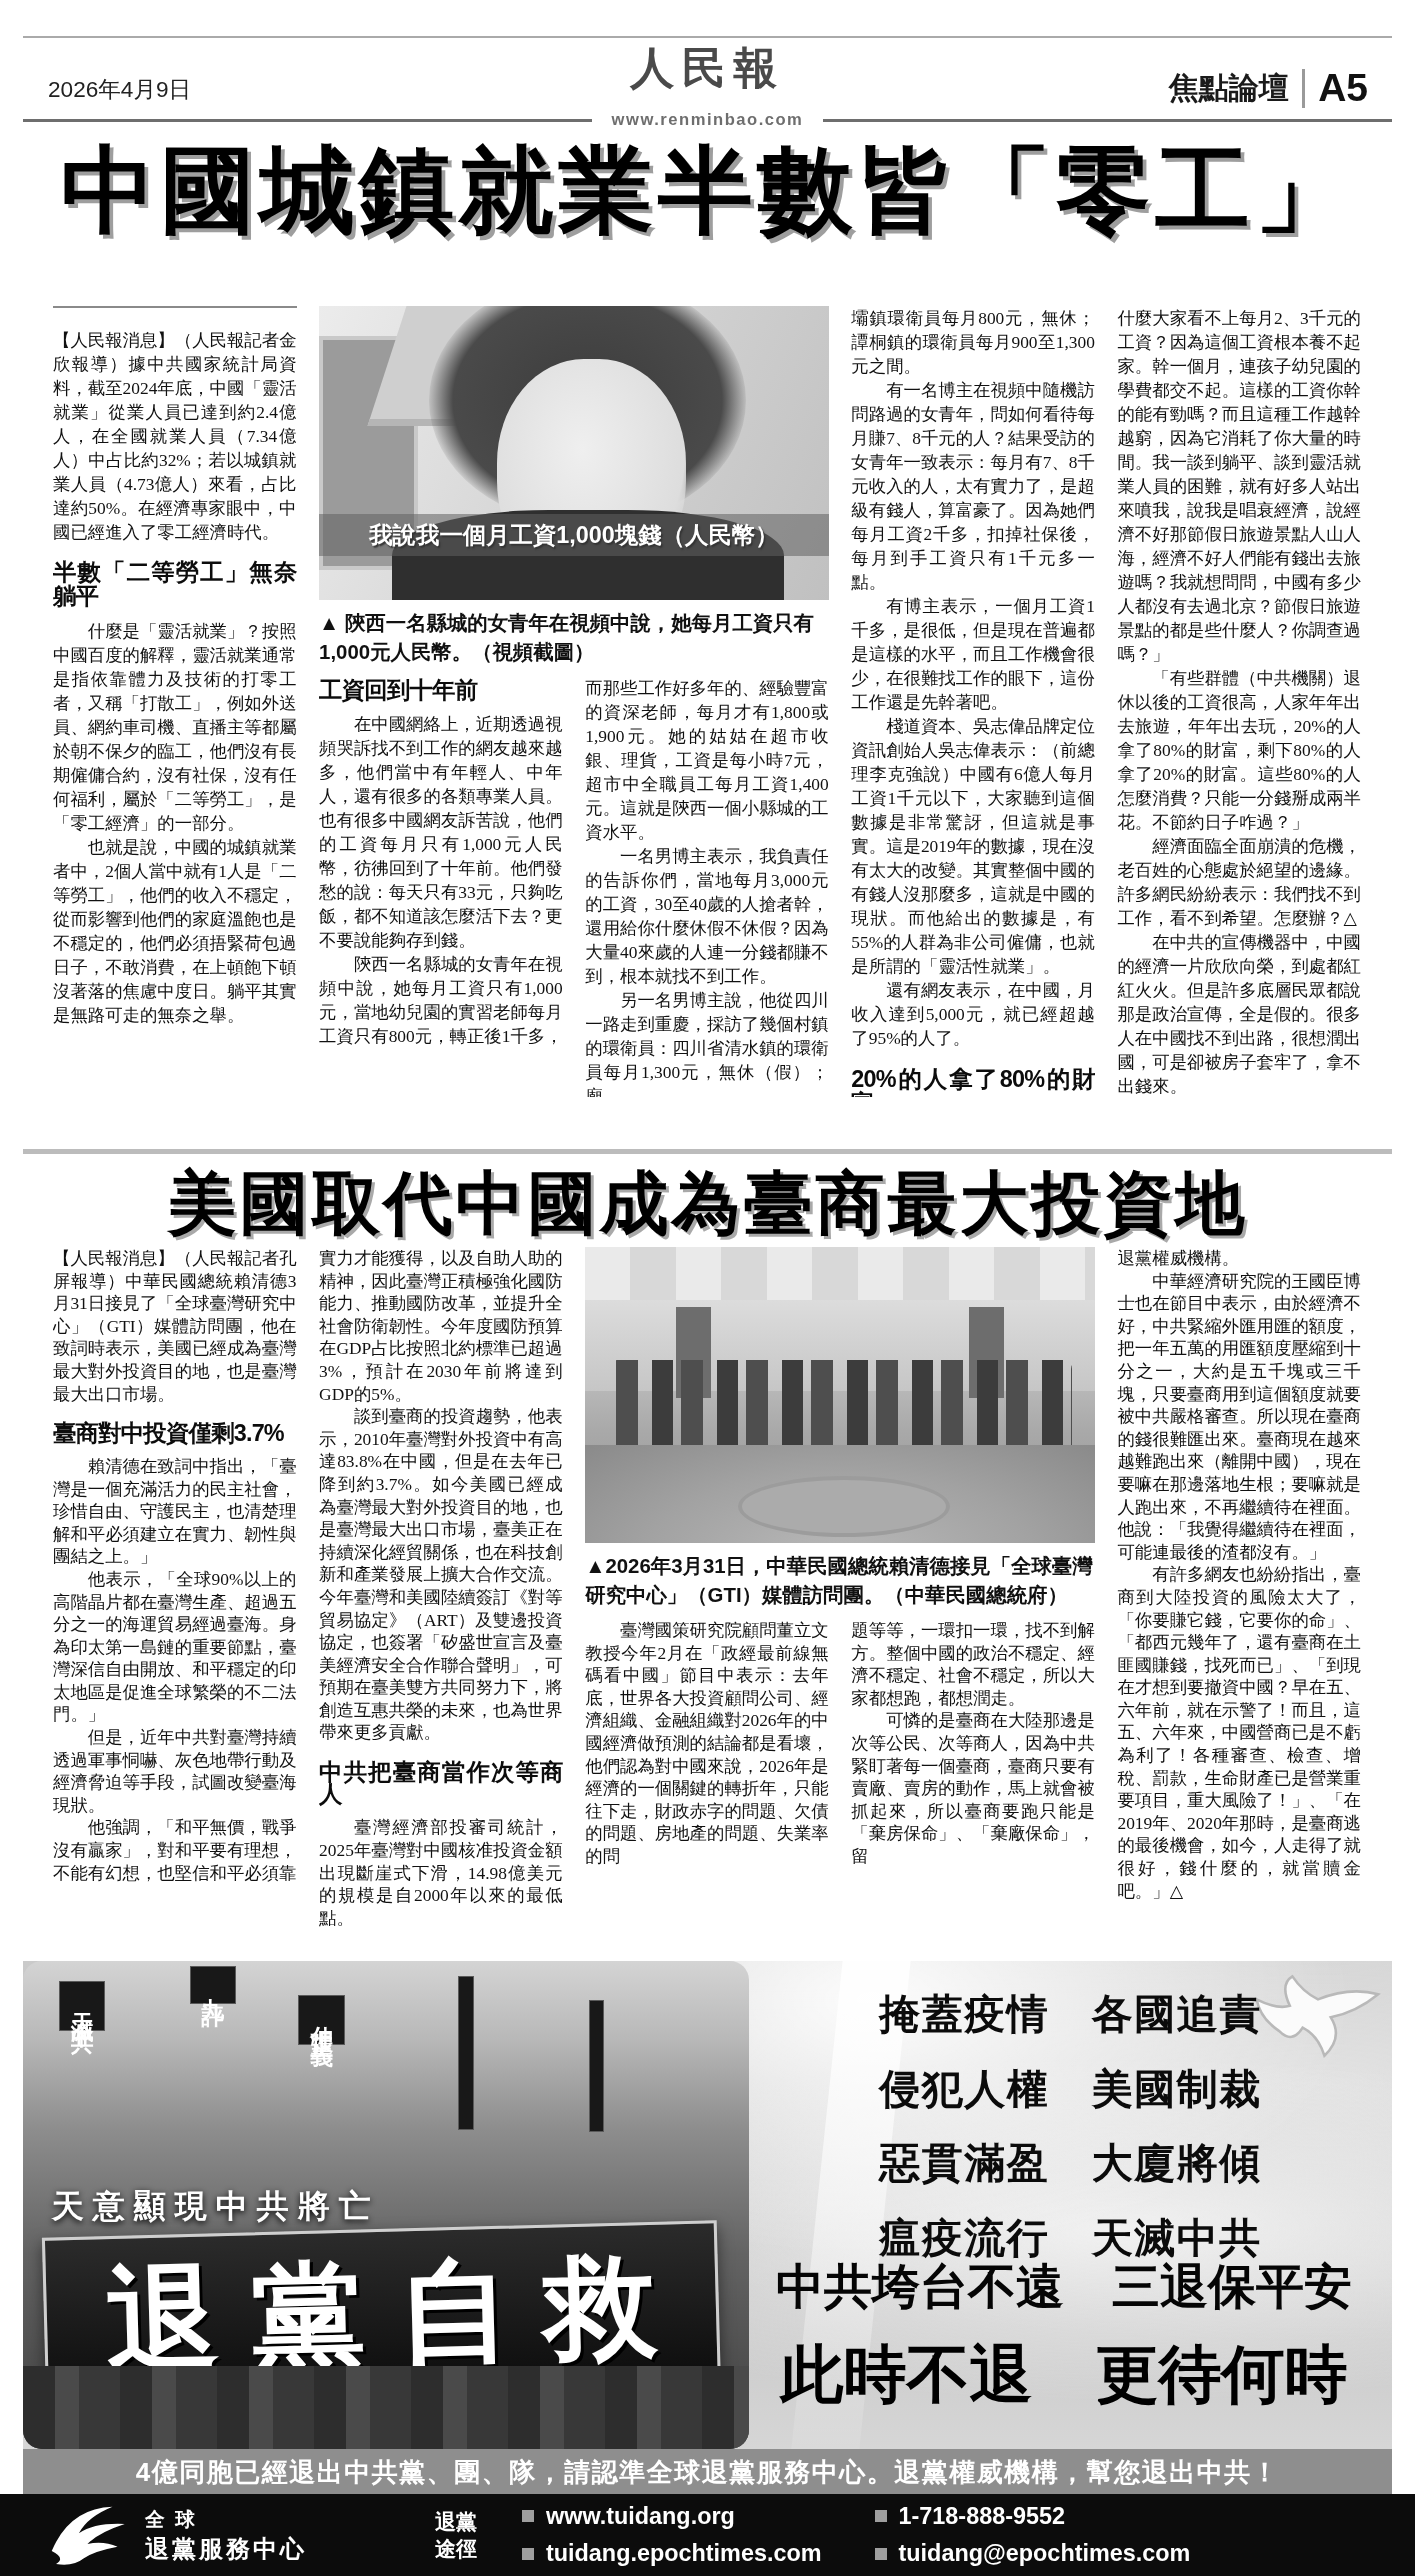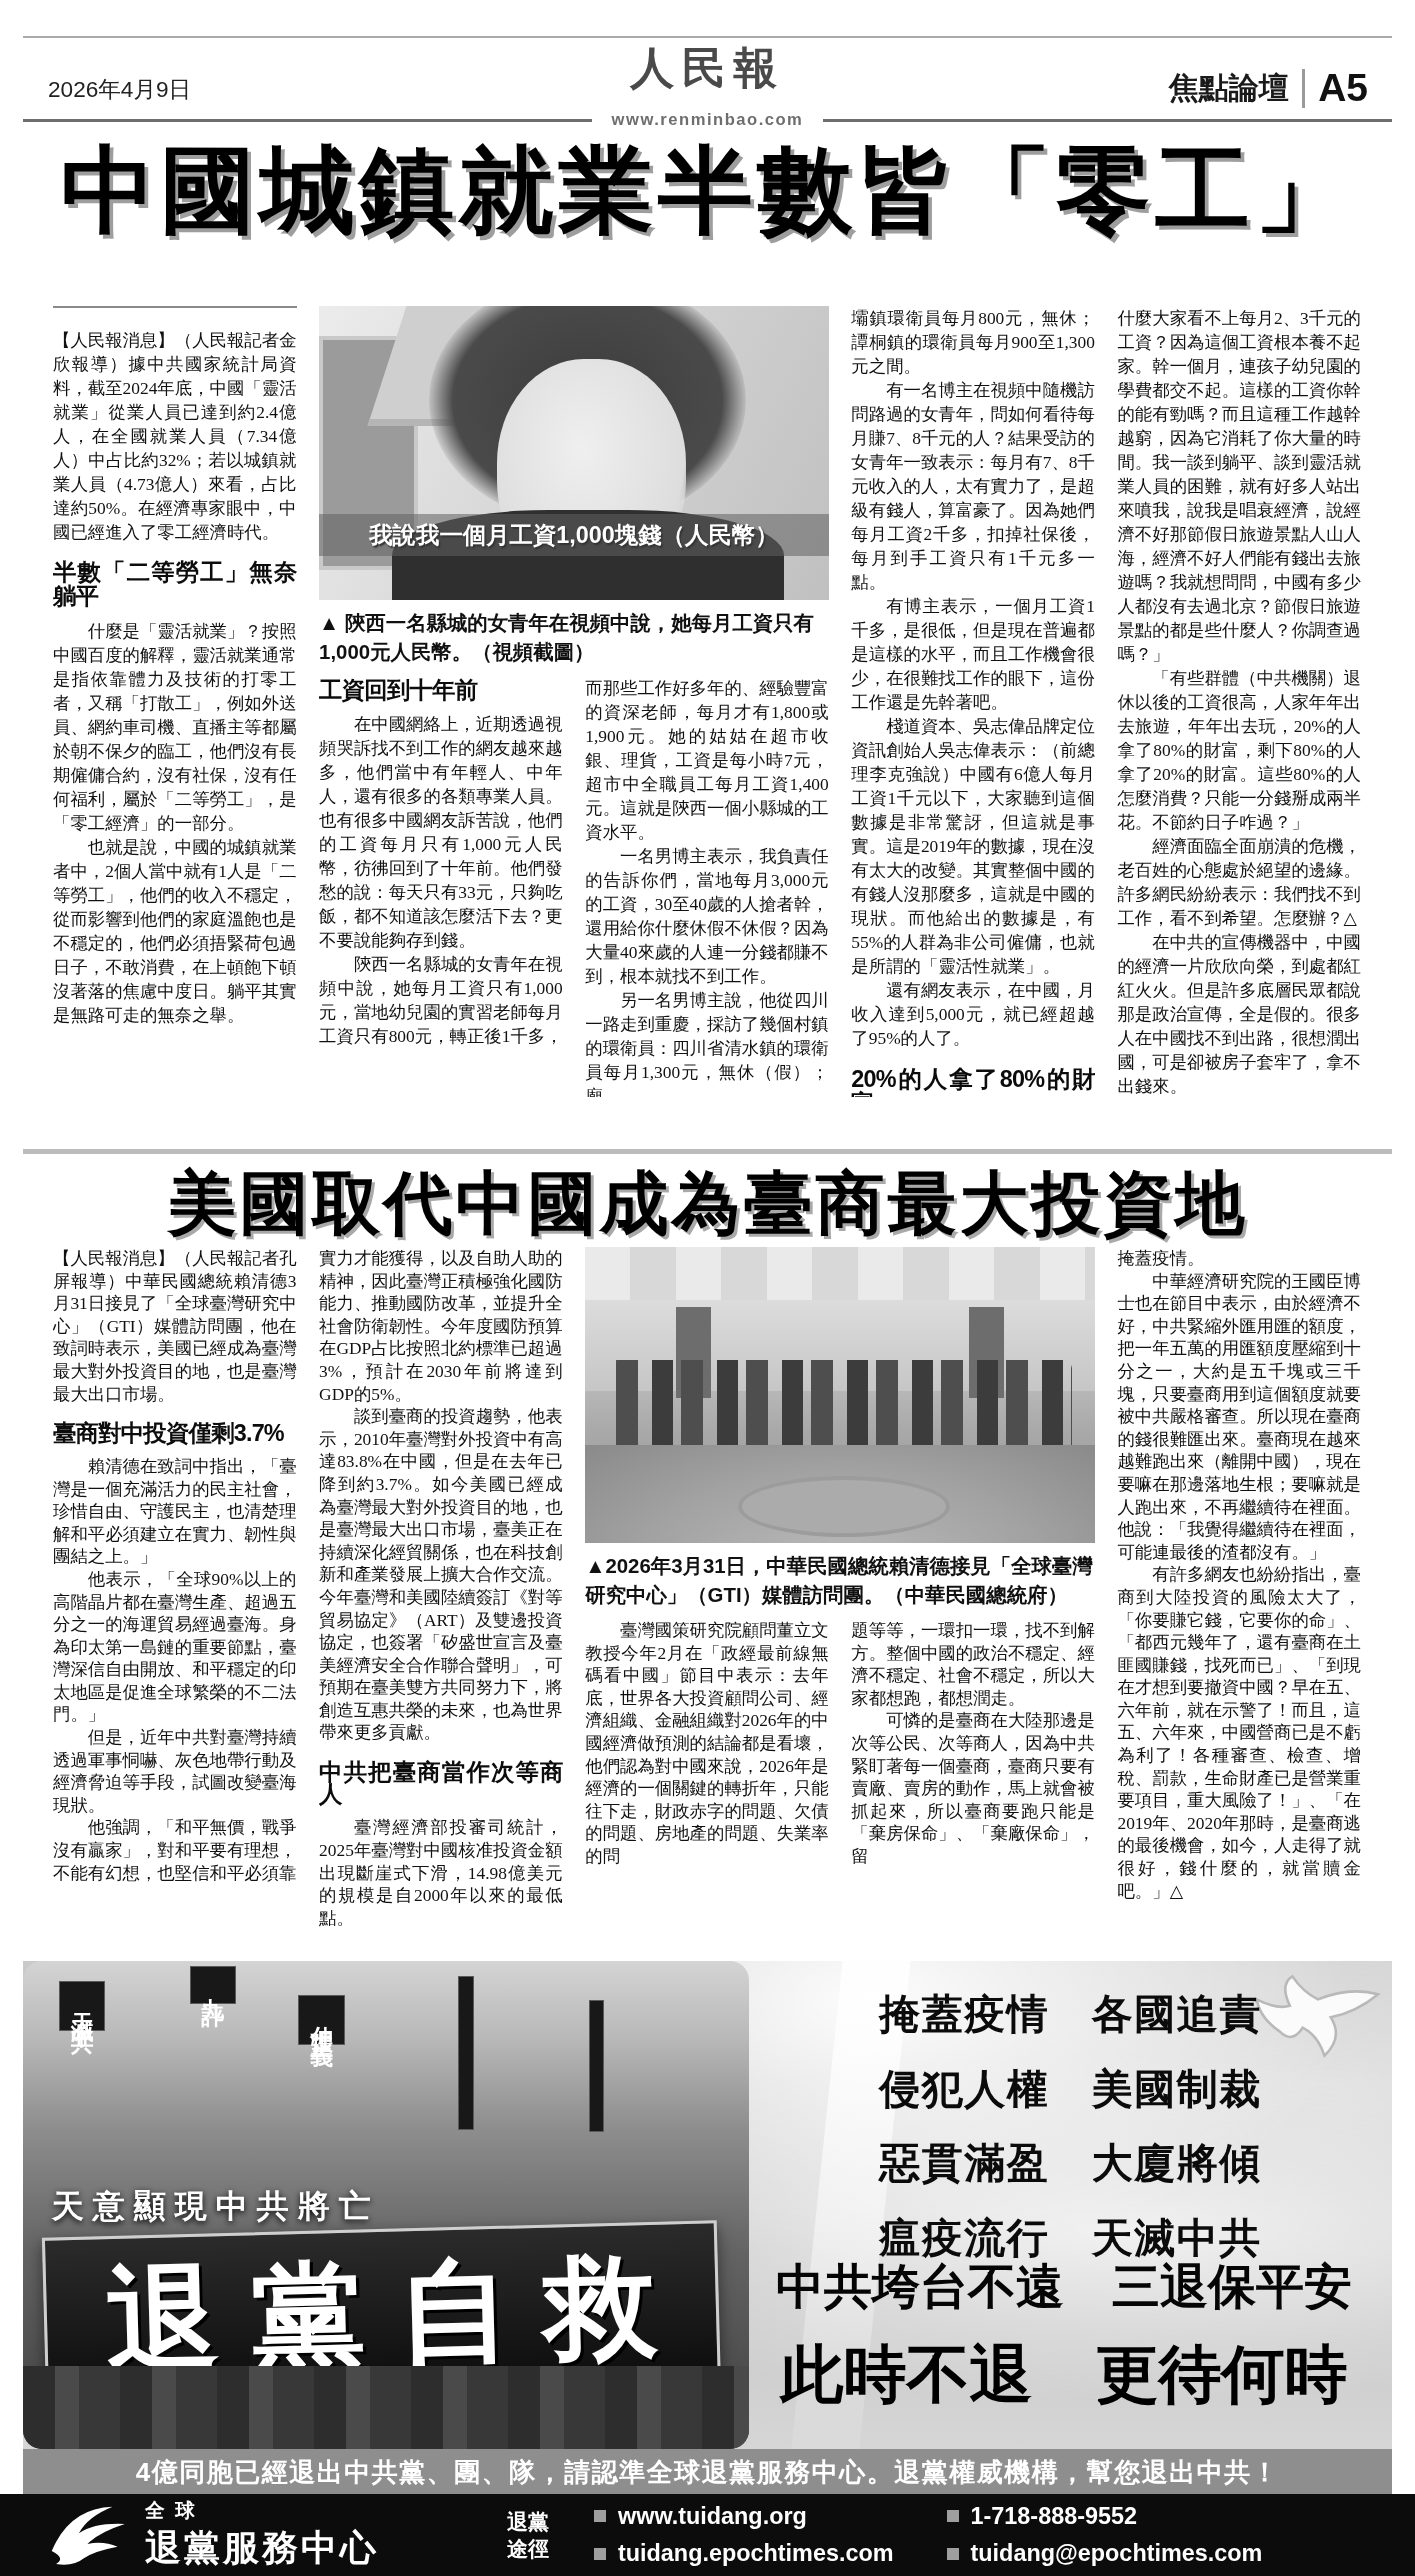--- a/index.html
+++ b/index.html
@@ -131,21 +131,21 @@
   .dove.d1{right:10.6px;top:10.6px;width:128px;height:106px;}
   .dove.d2{left:-22.6px;top:151px;width:83px;height:68px;transform:scaleX(-1);}
   .ad-strip{height:46px;line-height:46px;background:#8e8e8e;color:#fff;text-align:center;
     font-family:"Liberation Sans","DejaVu Sans",sans-serif;font-size:26px;font-weight:bold;letter-spacing:1.5px;}
 
   
   .footer{position:absolute;left:0;right:0;top:2494px;height:82px;background:#0c0c0c;
     display:flex;align-items:center;padding:0 0 0 42px;box-sizing:border-box;color:#fff;}
   .logo-wrap{display:flex;align-items:center;gap:12px;}
   .logo-text .lt1{font-family:"Liberation Sans","DejaVu Sans",sans-serif;font-size:19.6px;font-weight:bold;letter-spacing:10.6px;}
-  .logo-text .lt2{font-family:"Liberation Sans","DejaVu Sans",sans-serif;font-size:36px;font-weight:900;letter-spacing:3px;}
+  .logo-text .lt2{font-family:"Liberation Sans","DejaVu Sans",sans-serif;font-size:24px;font-weight:900;letter-spacing:3px;}
   .tujing{margin-left:128px;font-family:"Liberation Sans","DejaVu Sans",sans-serif;
     font-size:21px;font-weight:bold;line-height:27px;}
   .contacts{margin-left:45px;display:grid;grid-template-columns:auto auto;column-gap:53px;row-gap:10.6px;}
   .contact{display:flex;align-items:center;gap:12px;
     font-family:"Liberation Sans","DejaVu Sans",sans-serif;font-size:23.4px;font-weight:bold;}
   .bullet{width:12px;height:12px;background:#9f9f9f;display:inline-block;}
 </style>
 </head>
 <body>
 
@@ -255,21 +255,21 @@
     <div class="col c3r2">
       <p>臺灣國策研究院顧問董立文教授今年2月在「政經最前線無碼看中國」節目中表示：去年底，世界各大投資顧問公司、經濟組織、金融組織對2026年的中國經濟做預測的結論都是看壞，他們認為對中國來說，2026年是經濟的一個關鍵的轉折年，只能往下走，財政赤字的問題、欠債的問題、房地產的問題、失業率的問</p>
     </div>
 
     <div class="col c4r2 c4" style="grid-row:2;">
       <p class="noind">題等等，一環扣一環，找不到解方。整個中國的政治不穩定、經濟不穩定、社會不穩定，所以大家都想跑，都想潤走。</p>
       <p>可憐的是臺商在大陸那邊是次等公民、次等商人，因為中共緊盯著每一個臺商，臺商只要有賣廠、賣房的動作，馬上就會被抓起來，所以臺商要跑只能是「棄房保命」、「棄廠保命」，留</p>
     </div>
 
     <div class="col c5">
-      <p class="noind">掩蓋疫情。</p>
+      <p class="noind">退黨權威機構。</p>
       <p>中華經濟研究院的王國臣博士也在節目中表示，由於經濟不好，中共緊縮外匯用匯的額度，把一年五萬的用匯額度壓縮到十分之一，大約是五千塊或三千塊，只要臺商用到這個額度就要被中共嚴格審查。所以現在臺商的錢很難匯出來。臺商現在越來越難跑出來（離開中國），現在要嘛在那邊落地生根；要嘛就是人跑出來，不再繼續待在裡面。他說：「我覺得繼續待在裡面，可能連最後的渣都沒有。」</p>
       <p>有許多網友也紛紛指出，臺商到大陸投資的風險太大了，「你要賺它錢，它要你的命」、「都西元幾年了，還有臺商在土匪國賺錢，找死而已」、「到現在才想到要撤資中國？早在五、六年前，就在示警了！而且，這五、六年來，中國營商已是不虧為利了！各種審查、檢查、增稅、罰款，生命財產已是營業重要項目，重大風險了！」、「在2019年、2020年那時，是臺商逃的最後機會，如今，人走得了就很好，錢什麼的，就當贖金吧。」△</p>
     </div>
   </section>
 
   <section class="ad">
     <div class="ad-cloud">
       <div class="ad-beam"></div>
 
       <svg class="dove d1" viewBox="0 0 100 80">

